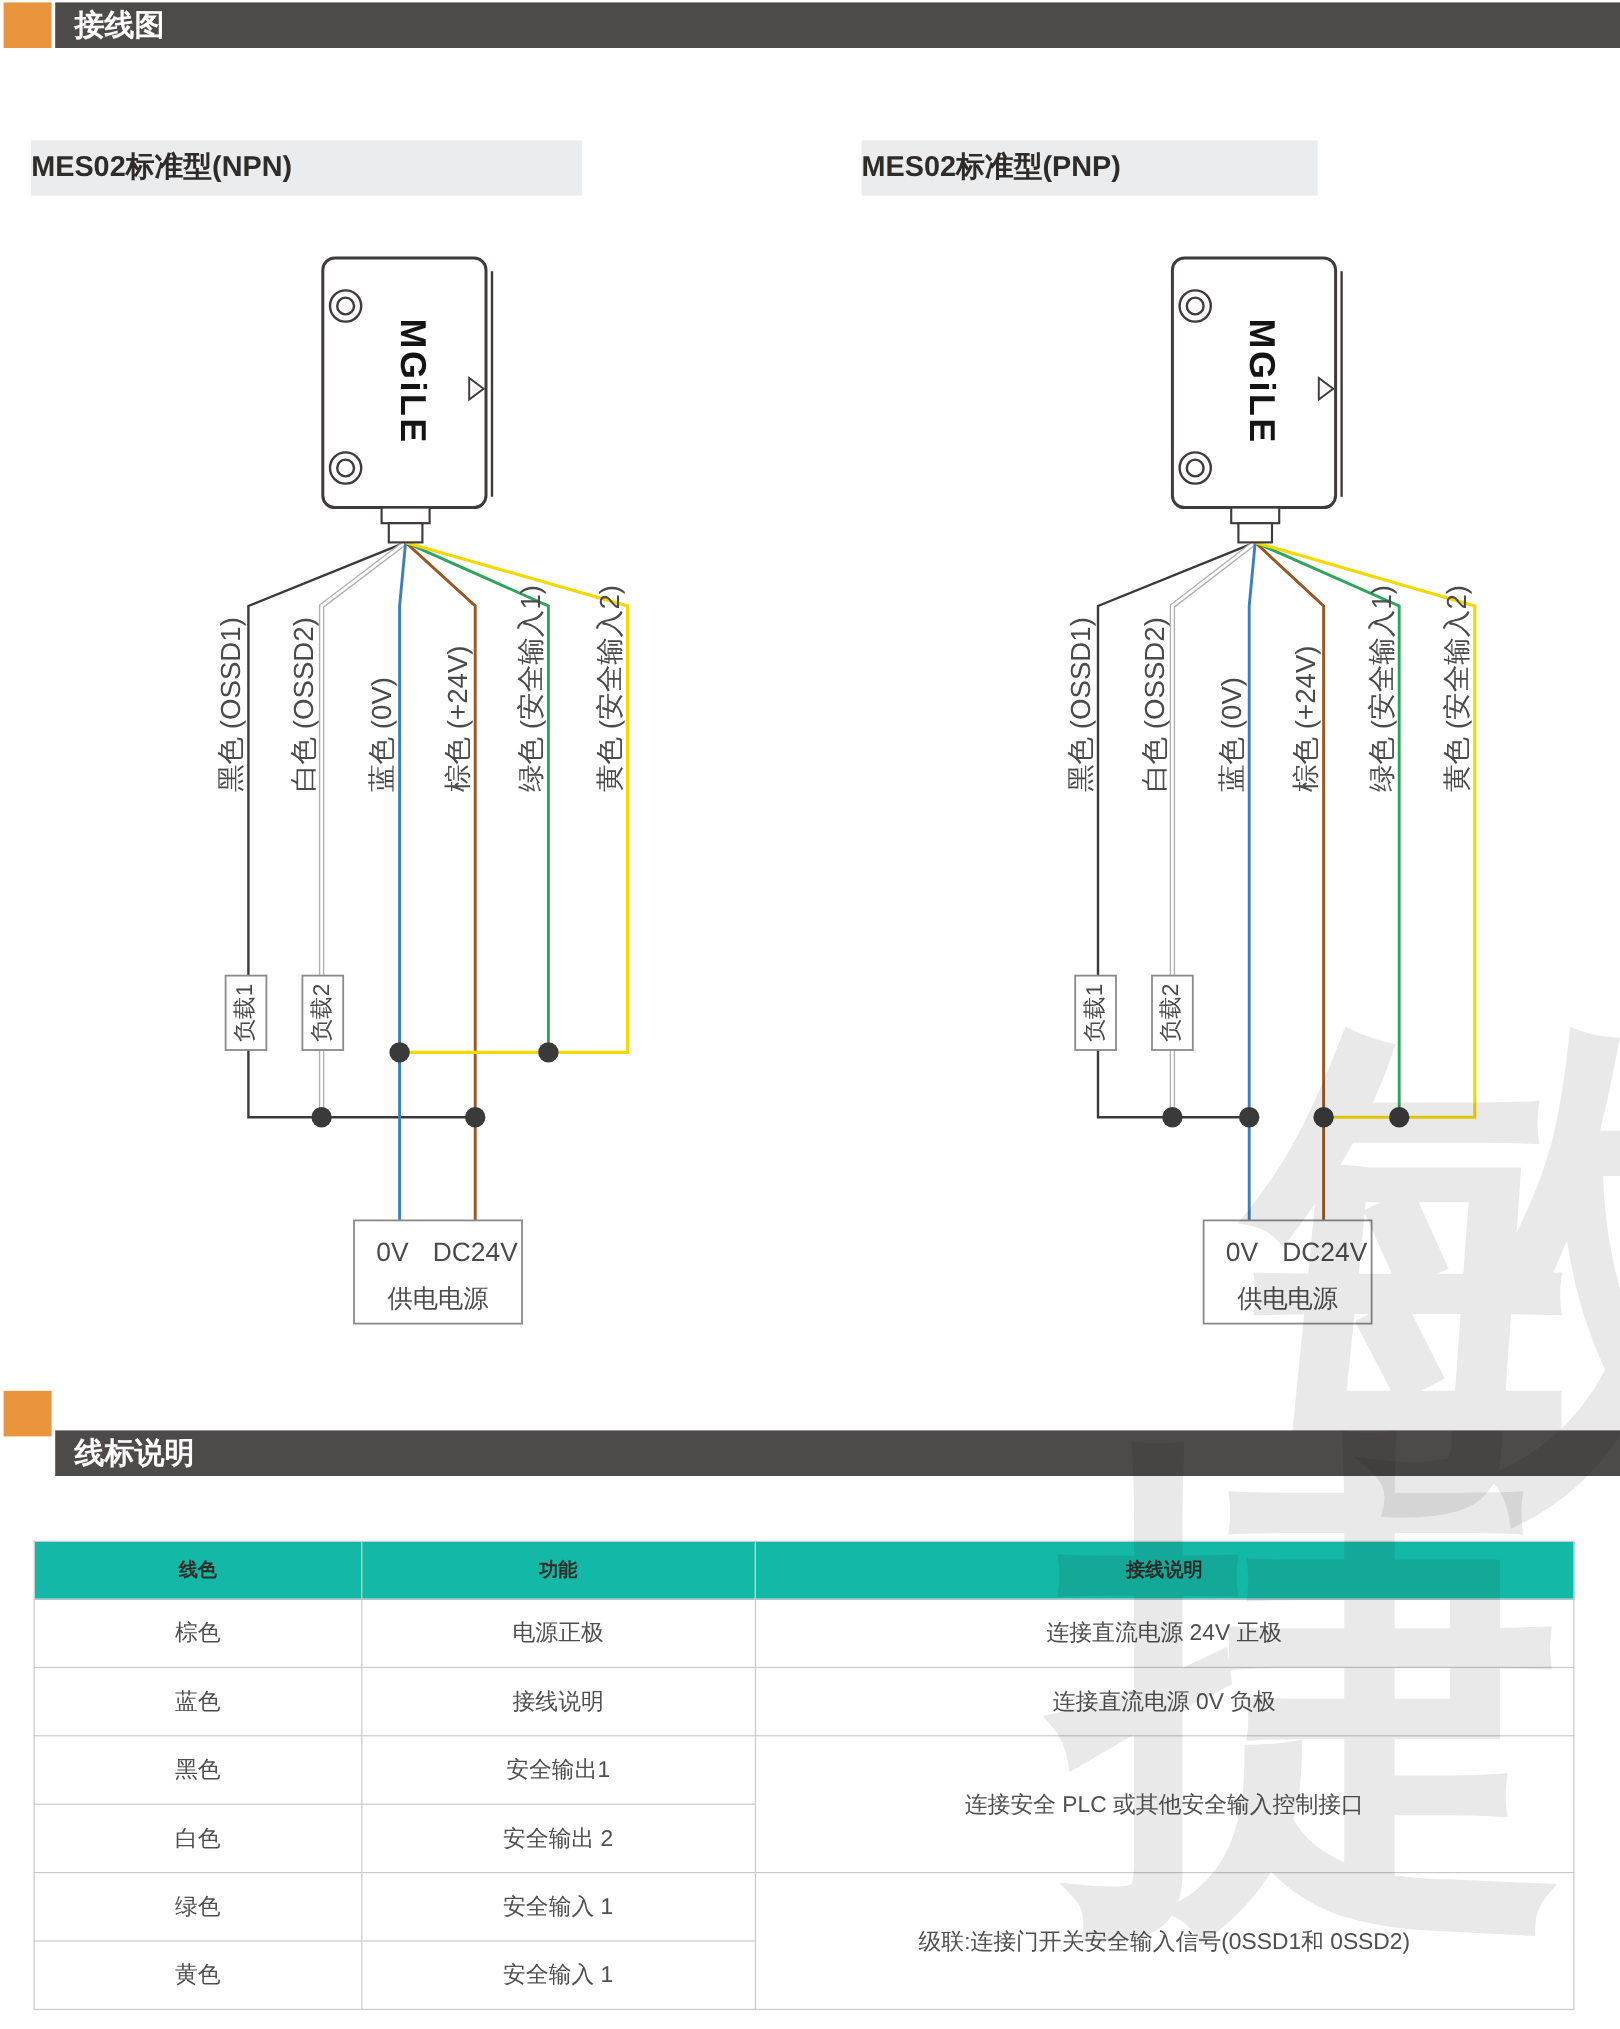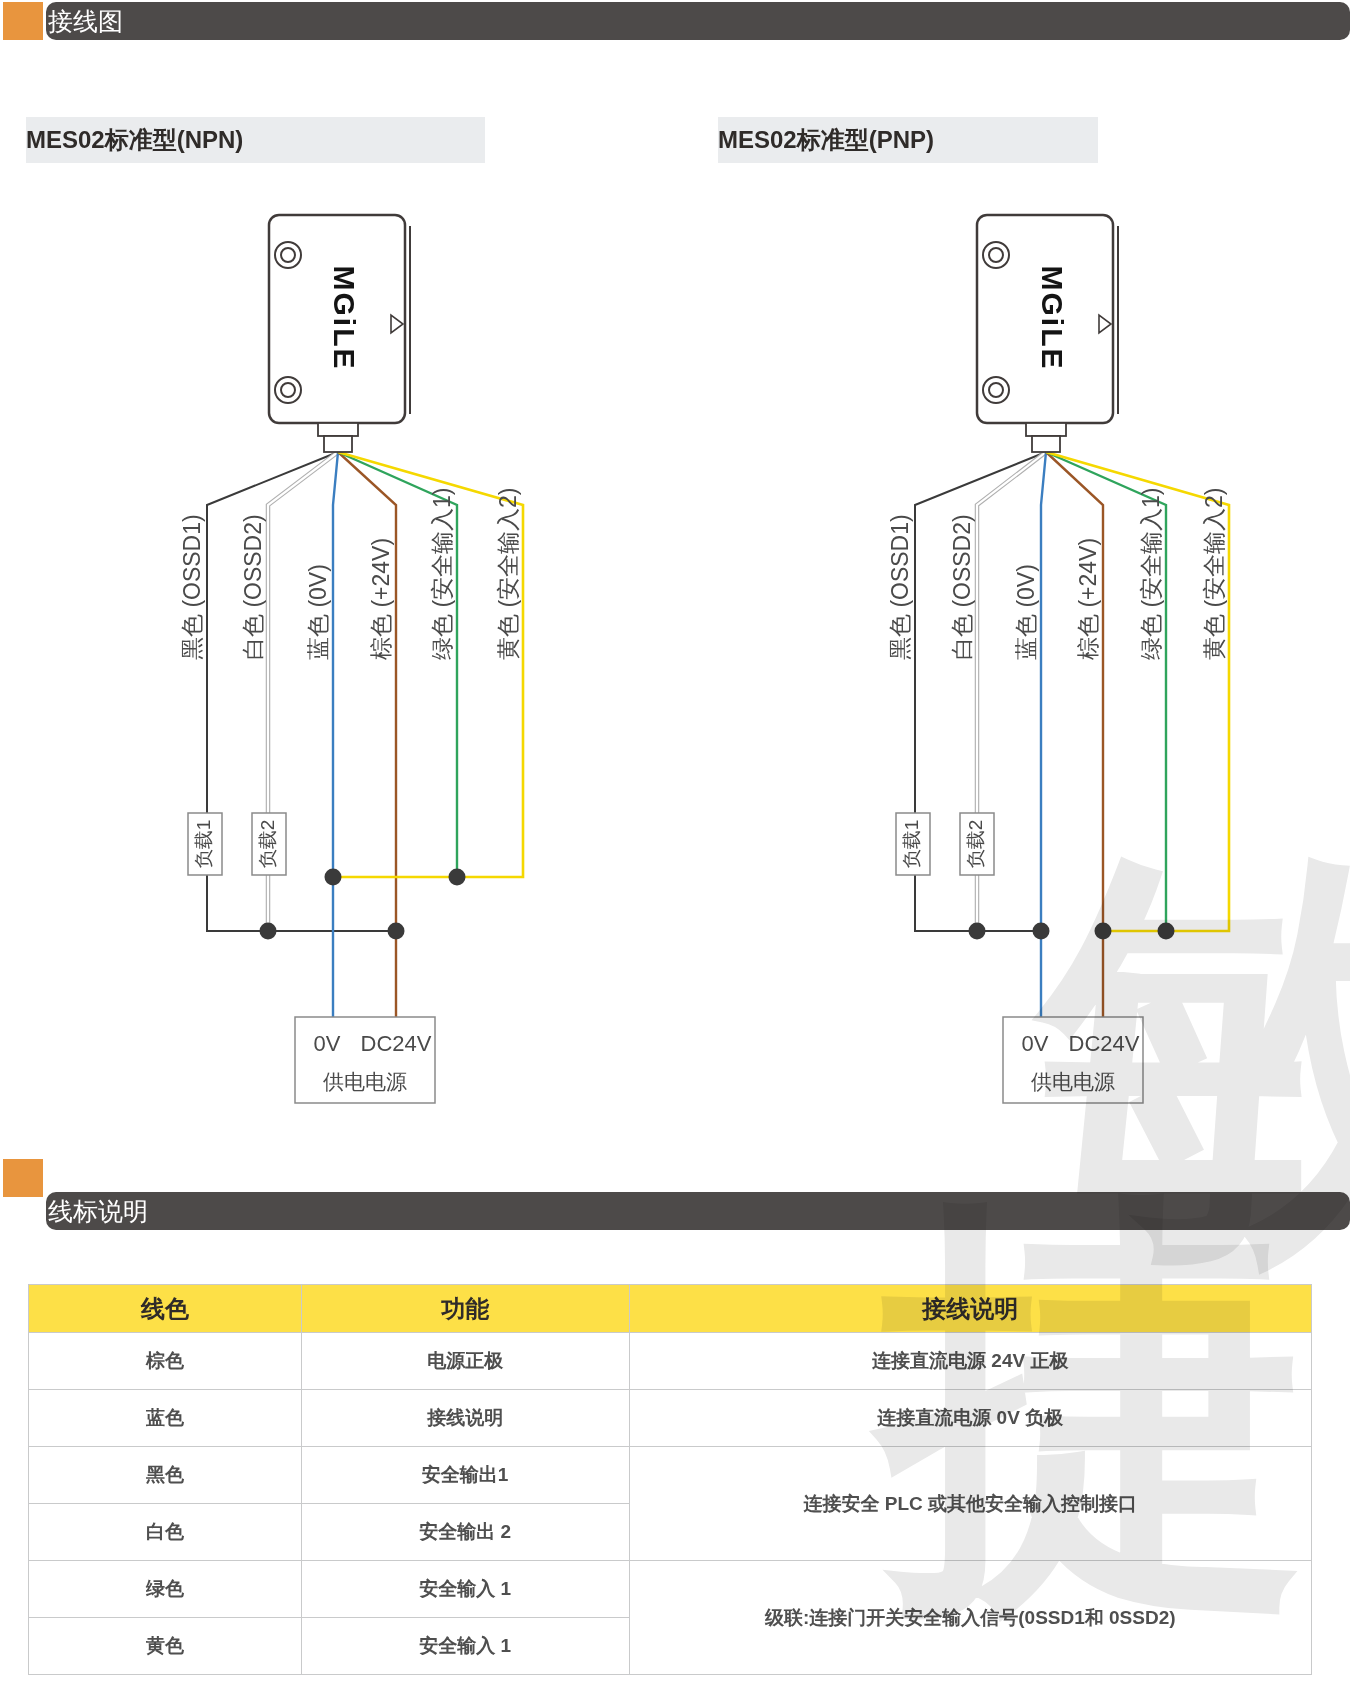--- a/index.html
+++ b/index.html
@@ -5,35 +5,35 @@
   html,body{margin:0;padding:0;background:#ffffff;}
   body{
     width:1350px;height:1691px;position:relative;overflow:hidden;
     font-family:"Liberation Sans","DejaVu Sans",sans-serif;
     color:#3a3a3a;
   }
   .abs{position:absolute;}
   
   .accent-sq{left:3px;width:40px;height:38px;background:#e8953e;z-index:6;}
   .section-bar{left:46px;width:1304px;height:38px;background:#4d4a49;z-index:6;
-    color:#ffffff;font-size:25px;font-weight:normal;line-height:38px;padding-left:2px;box-sizing:border-box;border-radius:10px;}
+    color:#ffffff;font-size:25px;font-weight:bold;line-height:38px;padding-left:16px;box-sizing:border-box;}
   
   .sub-header{height:46px;background:#eaecee;font-size:24px;font-weight:bold;
     line-height:46px;color:#2f2b29;box-sizing:border-box;z-index:2;}
   
   #diagram-svg{left:0;top:0;z-index:2;}
   
   .watermark{z-index:40;pointer-events:none;mix-blend-mode:multiply;color:#e9e9e9;
     font-weight:bold;line-height:1;}
   
   .wire-table{left:28px;top:1284px;width:1284px;border-collapse:collapse;z-index:3;}
   .wire-table th,.wire-table td{
     border:1px solid #c9cacb;text-align:center;vertical-align:middle;
-    background:transparent;font-weight:bold;color:#4f4f4f;font-size:19px;}
-  .wire-table th{height:45px;background:#fde047;font-weight:bold;color:#2f2b29;font-size:24px;}
+    background:transparent;font-weight:normal;color:#4f4f4f;font-size:19px;}
+  .wire-table th{height:45px;background:#14b8a6;font-weight:bold;color:#2f2b29;font-size:16px;}
   .wire-table td{height:54px;}
   svg text{font-family:"Liberation Sans","DejaVu Sans",sans-serif;}
 </style>
 </head>
 <body>
 
 <div class="abs accent-sq" style="top:2px;"></div>
 <div class="abs section-bar" style="top:2px;">
   <span>接线图</span>
 </div>

